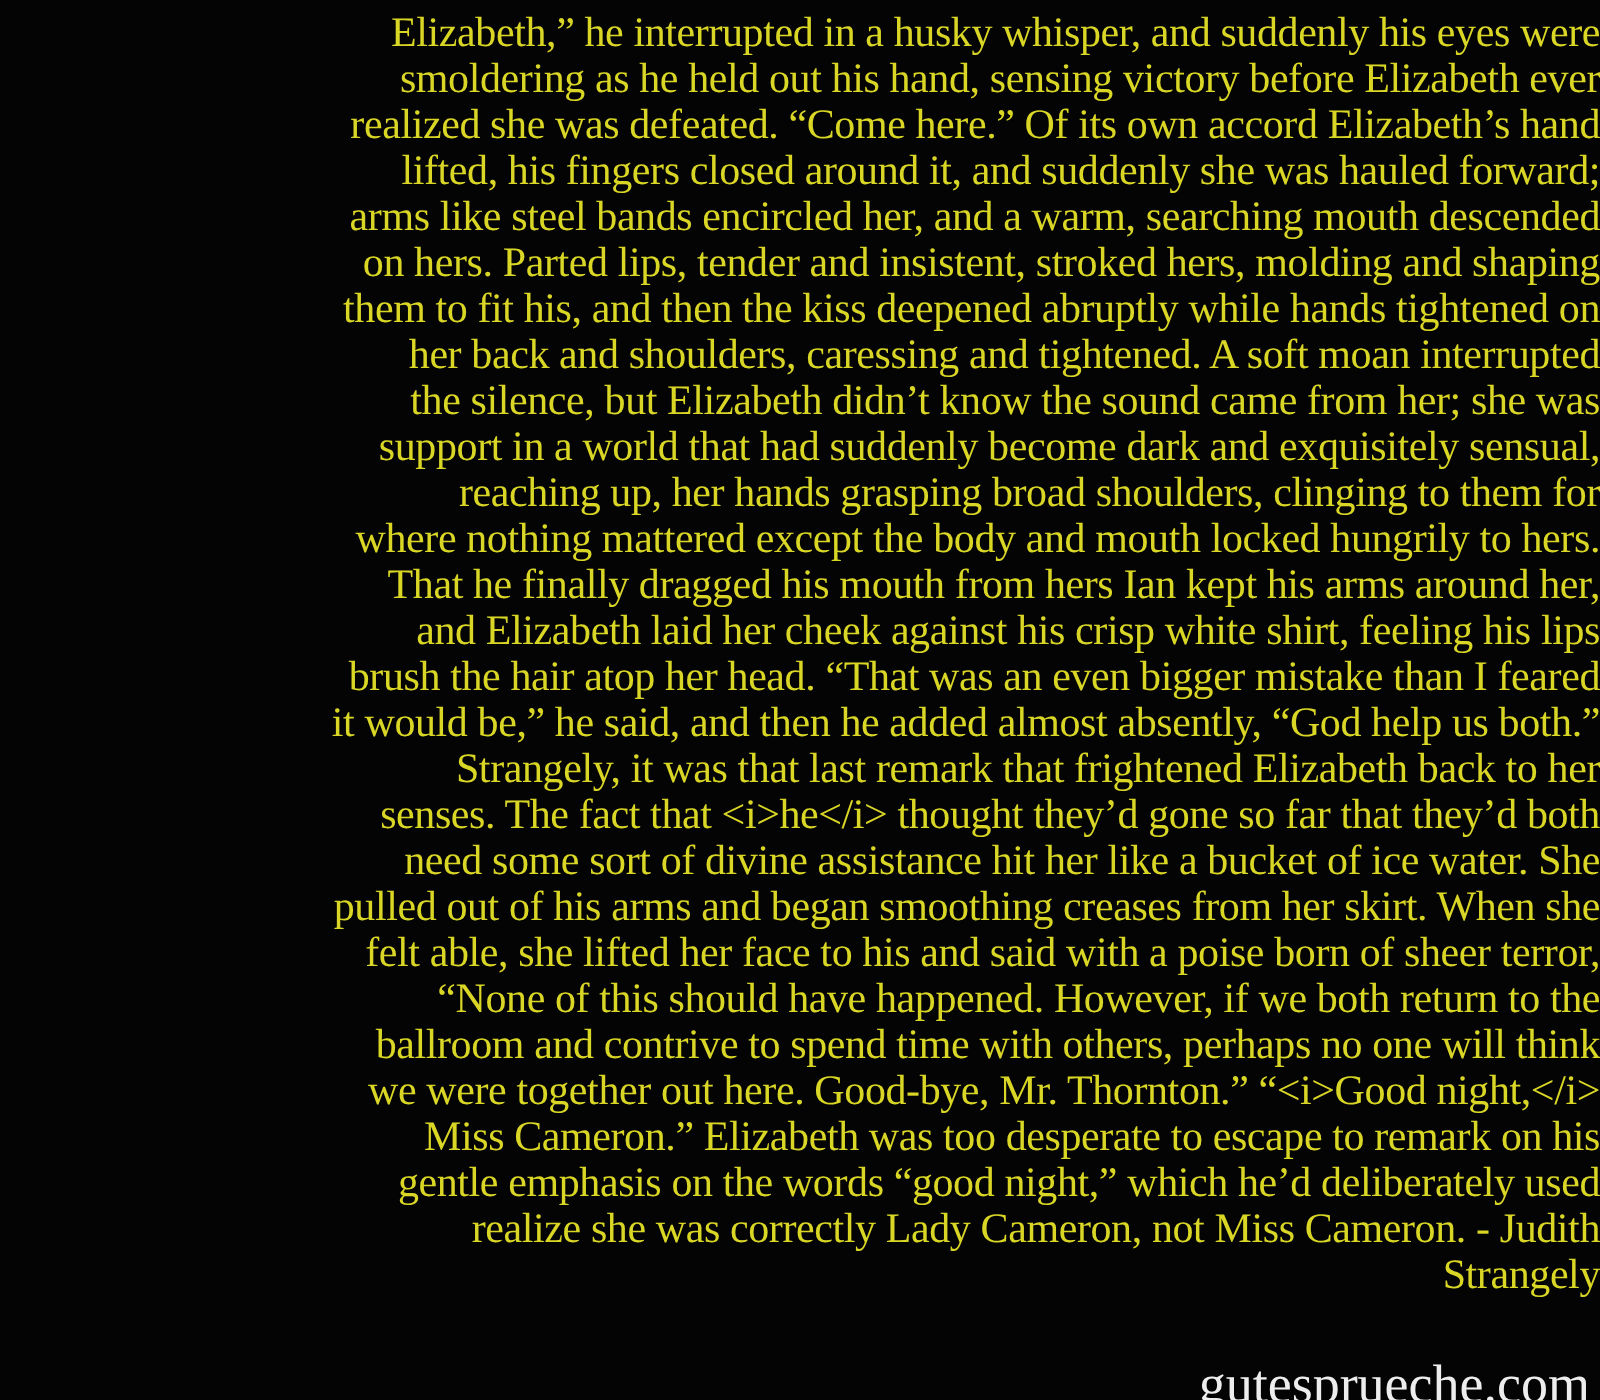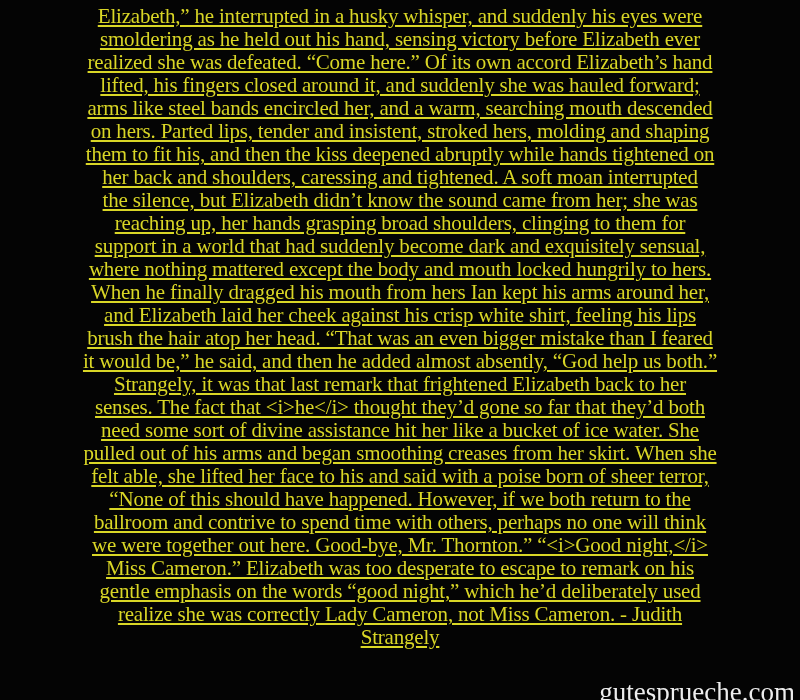--- a/index.html
+++ b/index.html
@@ -12,26 +12,25 @@
     background: #040404;
     overflow: hidden;
     position: relative;
     font-family: "Liberation Serif", serif;
   }
   .quote-block {
     position: absolute;
     top: 5px;
     left: 0;
     width: 800px;
-    text-align: center;
+    text-align: right;
     color: #d9d626;
     font-size: 21px;
     line-height: 23px;
     letter-spacing: -0.2px;
-    text-decoration: underline;
   }
   .quote-line {
     white-space: nowrap;
   }
   .watermark {
     position: absolute;
     right: 5px;
     bottom: -7px;
     color: #ededed;
     font-size: 27px;
@@ -45,24 +44,24 @@
 <div class="quote-block">
     <div class="quote-line">Elizabeth,” he interrupted in a husky whisper, and suddenly his eyes were</div>
     <div class="quote-line">smoldering as he held out his hand, sensing victory before Elizabeth ever</div>
     <div class="quote-line">realized she was defeated. “Come here.” Of its own accord Elizabeth’s hand</div>
     <div class="quote-line">lifted, his fingers closed around it, and suddenly she was hauled forward;</div>
     <div class="quote-line">arms like steel bands encircled her, and a warm, searching mouth descended</div>
     <div class="quote-line">on hers. Parted lips, tender and insistent, stroked hers, molding and shaping</div>
     <div class="quote-line">them to fit his, and then the kiss deepened abruptly while hands tightened on</div>
     <div class="quote-line">her back and shoulders, caressing and tightened. A soft moan interrupted</div>
     <div class="quote-line">the silence, but Elizabeth didn’t know the sound came from her; she was</div>
+    <div class="quote-line">support in a world that had suddenly become dark and exquisitely sensual,</div>
     <div class="quote-line">reaching up, her hands grasping broad shoulders, clinging to them for</div>
-    <div class="quote-line">support in a world that had suddenly become dark and exquisitely sensual,</div>
     <div class="quote-line">where nothing mattered except the body and mouth locked hungrily to hers.</div>
-    <div class="quote-line">When he finally dragged his mouth from hers Ian kept his arms around her,</div>
+    <div class="quote-line">That he finally dragged his mouth from hers Ian kept his arms around her,</div>
     <div class="quote-line">and Elizabeth laid her cheek against his crisp white shirt, feeling his lips</div>
     <div class="quote-line">brush the hair atop her head. “That was an even bigger mistake than I feared</div>
     <div class="quote-line">it would be,” he said, and then he added almost absently, “God help us both.”</div>
     <div class="quote-line">Strangely, it was that last remark that frightened Elizabeth back to her</div>
     <div class="quote-line">senses. The fact that &lt;i&gt;he&lt;/i&gt; thought they’d gone so far that they’d both</div>
     <div class="quote-line">need some sort of divine assistance hit her like a bucket of ice water. She</div>
     <div class="quote-line">pulled out of his arms and began smoothing creases from her skirt. When she</div>
     <div class="quote-line">felt able, she lifted her face to his and said with a poise born of sheer terror,</div>
     <div class="quote-line">“None of this should have happened. However, if we both return to the</div>
     <div class="quote-line">ballroom and contrive to spend time with others, perhaps no one will think</div>

